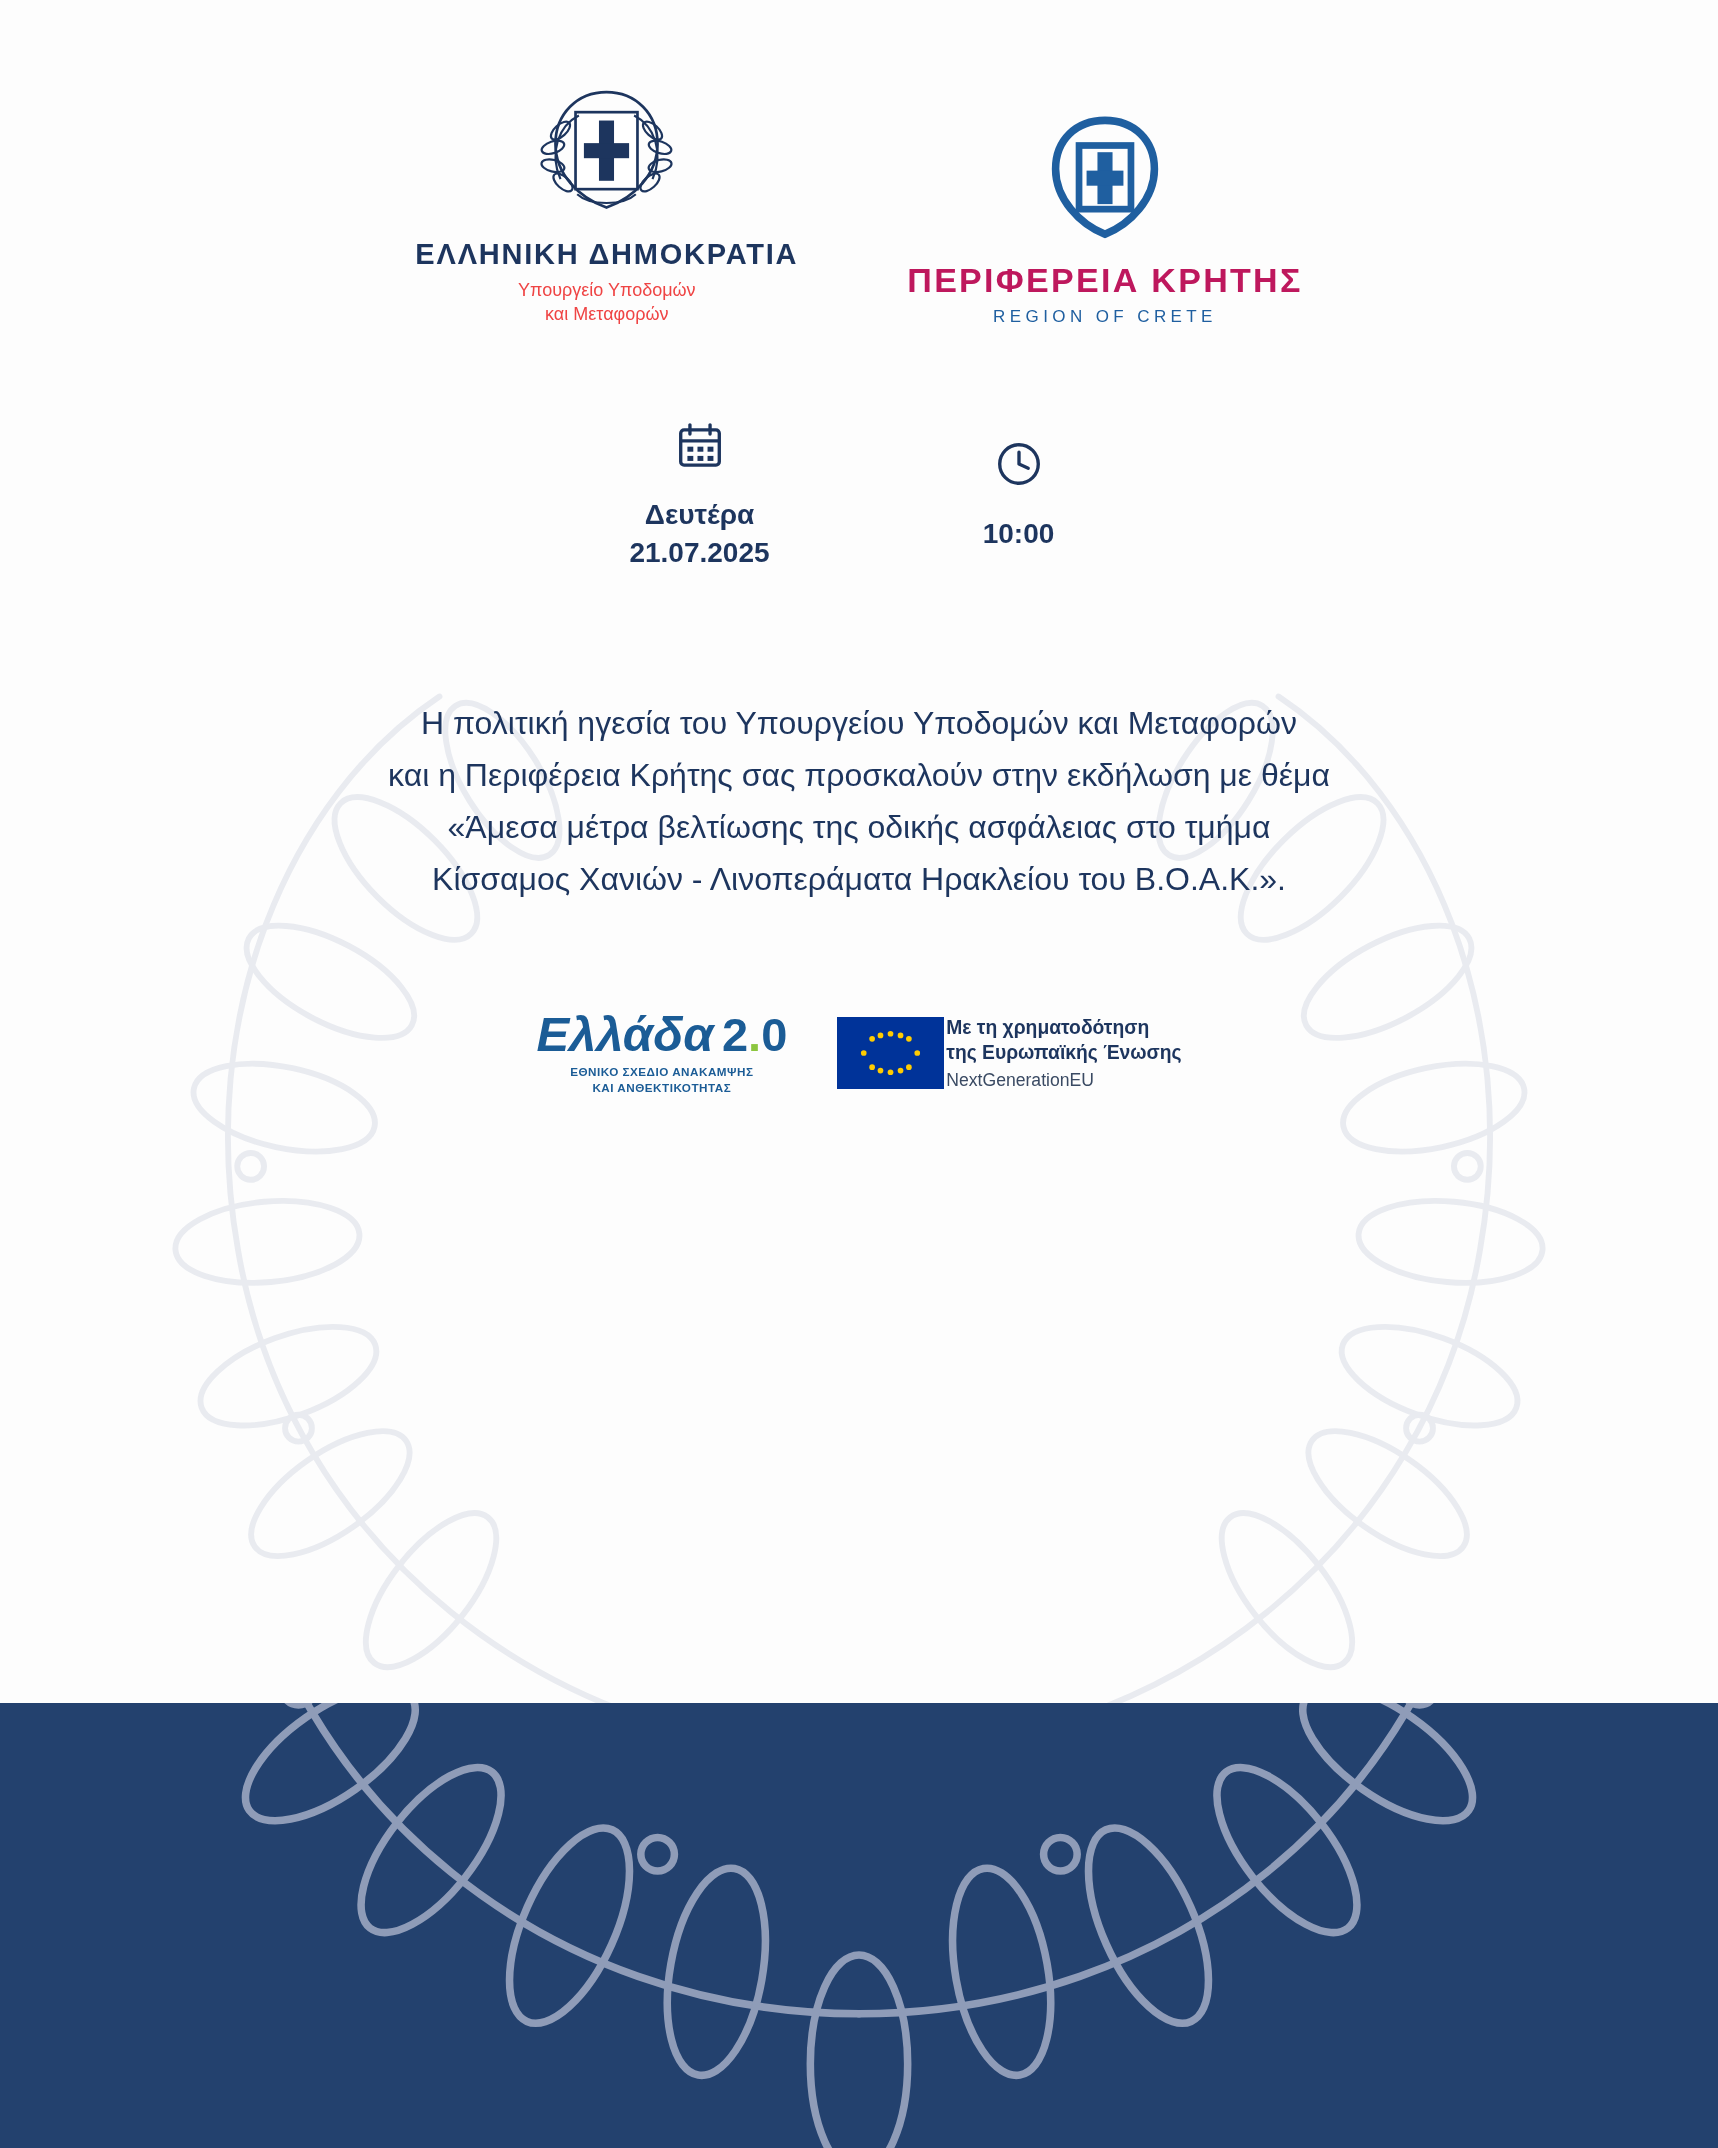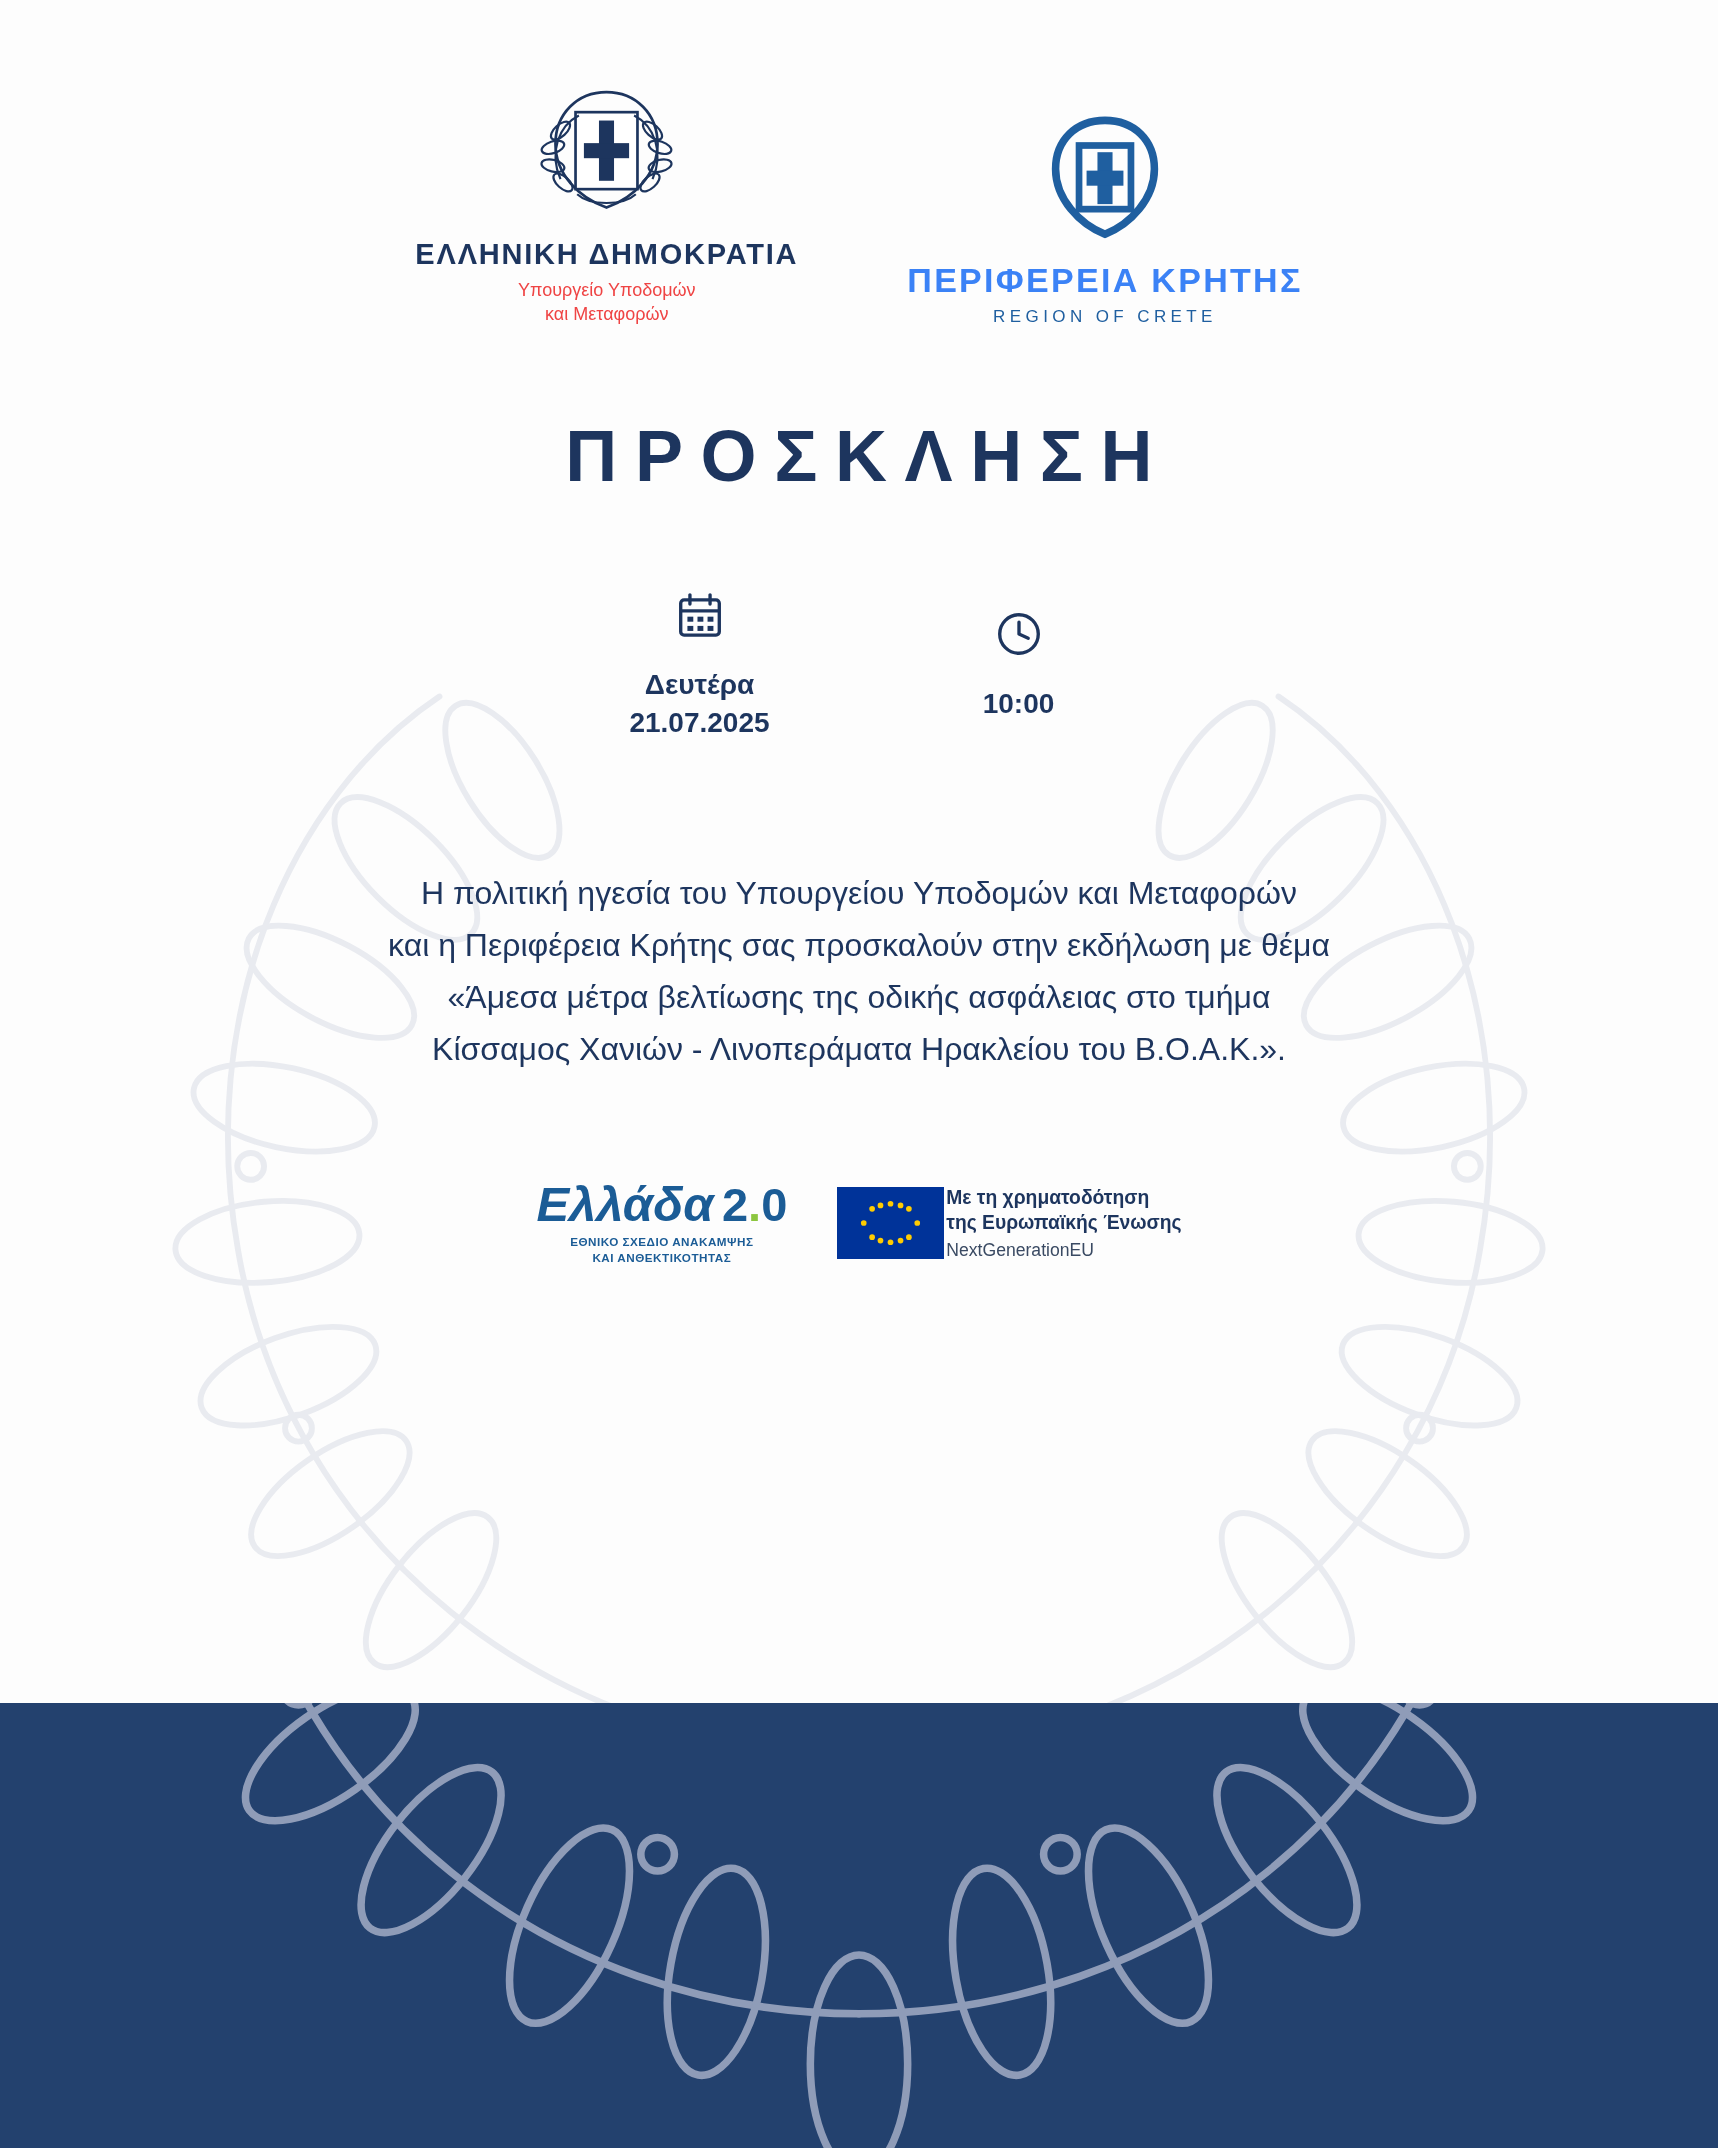--- a/index.html
+++ b/index.html
@@ -81,21 +81,21 @@
     font-size: 18px;
     color: #ef4444;
     line-height: 1.32;
     margin: 0;
   }
 
   .crete-title {
     font-size: 34px;
     font-weight: bold;
     letter-spacing: 2.3px;
-    color: #3b82f6;
+    color: #be185d;
     margin: 0 0 6.7px;
     white-space: nowrap;
   }
   .crete-sub {
     font-size: 17px;
     letter-spacing: 4.4px;
     color: #1f5fa0;
     margin: 0;
     white-space: nowrap;
   }
@@ -293,21 +293,20 @@
             <rect x="66" y="48" width="18" height="62"></rect>
             <rect x="53" y="70" width="44" height="18"></rect>
           </g>
         </svg>
         <div class="crete-title">ΠΕΡΙΦΕΡΕΙΑ ΚΡΗΤΗΣ</div>
         <div class="crete-sub">REGION OF CRETE</div>
       </div>
 
     </div>
 
-    <div class="invite-title">ΠΡΟΣΚΛΗΣΗ</div>
 
     <div class="info-row">
 
       <div class="info-col date">
         <svg class="info-icon" width="52" height="52" viewBox="0 0 62 62">
           <rect x="8" y="13" width="46" height="42" rx="4" fill="none" stroke="#1d355e" stroke-width="4"></rect>
           <line x1="8" y1="26" x2="54" y2="26" stroke="#1d355e" stroke-width="4"></line>
           <line x1="19" y1="7" x2="19" y2="18" stroke="#1d355e" stroke-width="4" stroke-linecap="round"></line>
           <line x1="43" y1="7" x2="43" y2="18" stroke="#1d355e" stroke-width="4" stroke-linecap="round"></line>
           <g fill="#1d355e">

